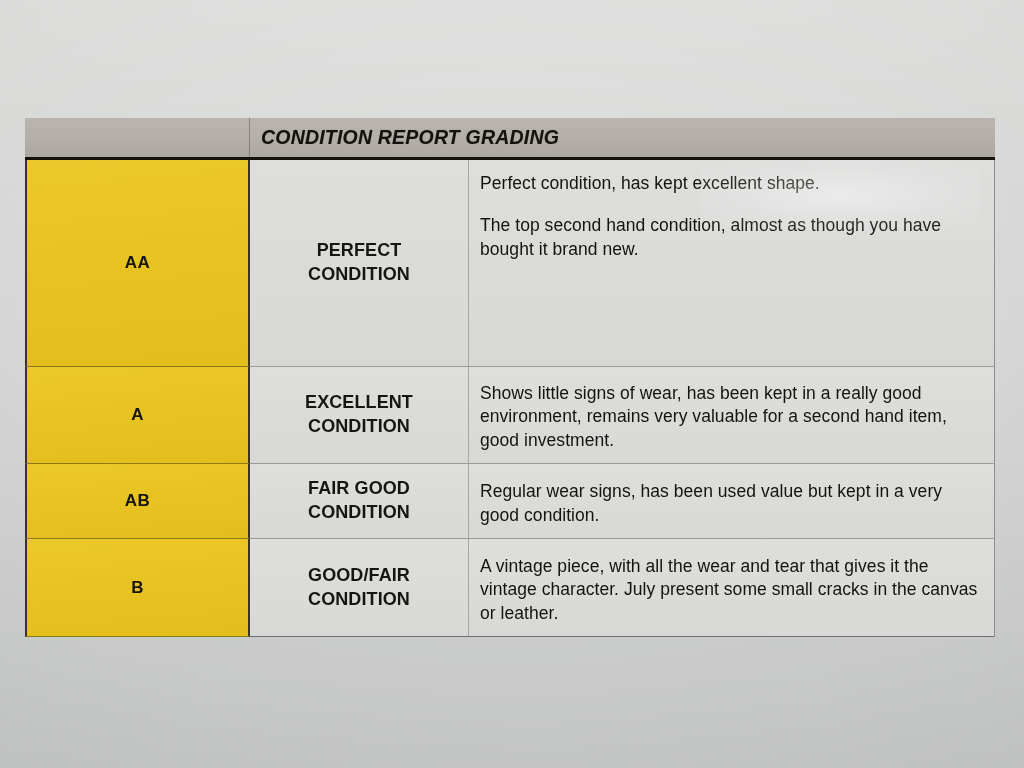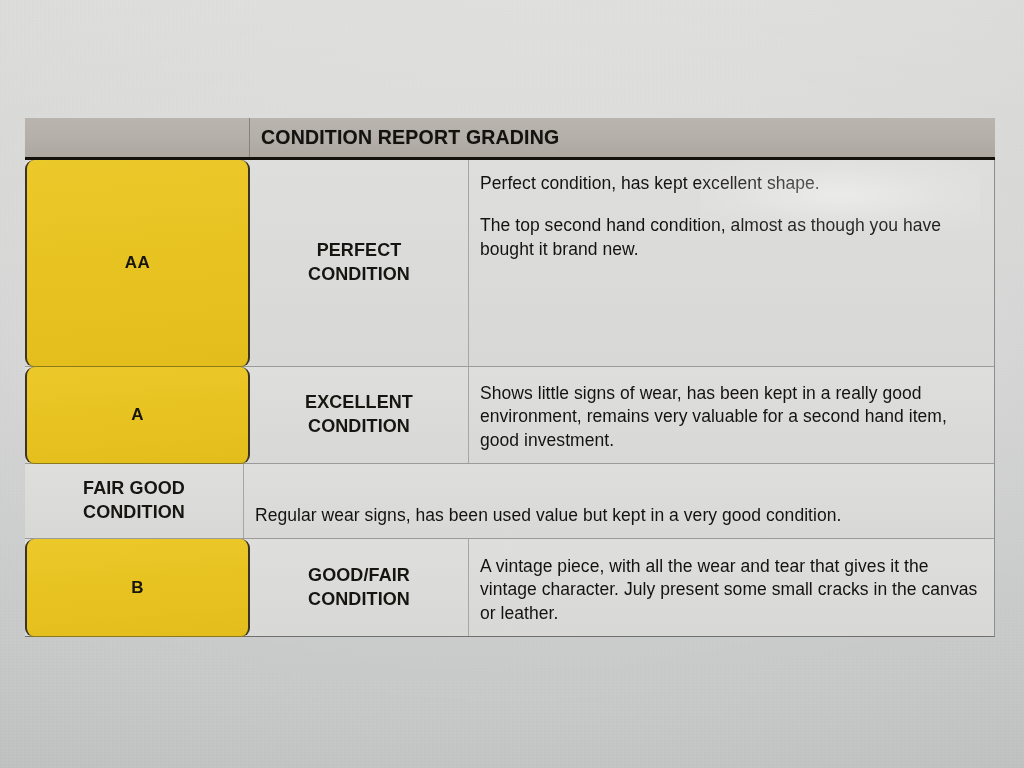--- a/index.html
+++ b/index.html
@@ -45,20 +45,21 @@
   }
 
   
   .table-header {
     position: relative;
     height: 42px;
     background: linear-gradient(180deg, #b9b4ad 0%, #b4afa8 55%, #aca79f 100%);
     border-bottom: 3px solid #14110d;
     display: flex;
     align-items: center;
+    font-style: italic;
   }
 
   .header-spacer {
     width: 225px;
     height: 100%;
     border-right: 1px solid rgba(120,115,108,0.75);
     flex: 0 0 225px;
   }
 
   .header-title {
@@ -90,21 +91,20 @@
     flex: 0 0 225px;
     background: linear-gradient(175deg, #ecc92a 0%, #e8c423 40%, #e3bd1c 100%);
     border-left: 2px solid #3a3326;
     border-right: 2px solid #3a3326;
     border-bottom: 1px solid #8a7a1c;
     display: flex;
     align-items: center;
     justify-content: center;
     margin-bottom: -1px;
     position: relative;
-    border-radius: 9px;
   }
 
   .grade-label {
     font-size: 17px;
     font-weight: bold;
     color: #17150f;
     letter-spacing: 0.4px;
   }
 
   .cell-condition {
@@ -200,20 +200,23 @@
           <span>EXCELLENT</span><br>
           <span>CONDITION</span>
         </div>
       </div>
       <div class="cell-description">
         <p class="desc-para">Shows little signs of wear, has been kept in a really good environment, remains very valuable for a second hand item, good investment.</p>
       </div>
     </div>
 
     <div class="grade-row row-ab">
+      <div class="cell-grade">
+        <span class="grade-label">AB</span>
+      </div>
       <div class="cell-condition">
         <div class="condition-label">
           <span>FAIR GOOD</span><br>
           <span>CONDITION</span>
         </div>
       </div>
       <div class="cell-description">
         <p class="desc-para">Regular wear signs, has been used value but kept in a very good condition.</p>
       </div>
     </div>

